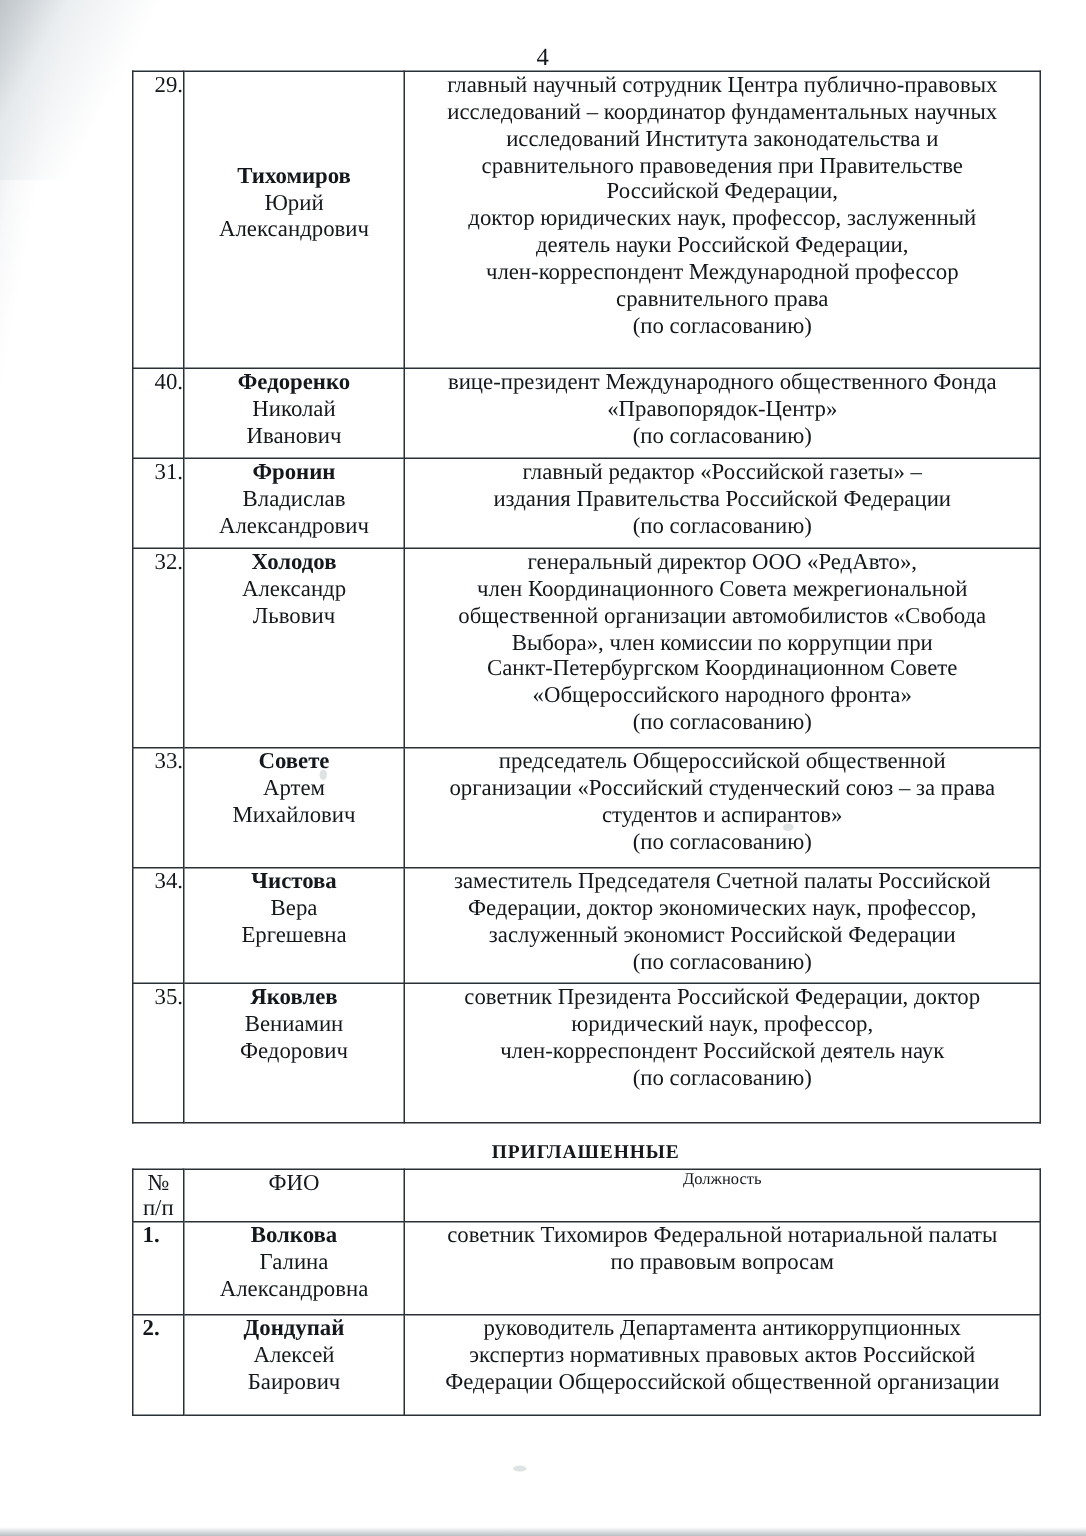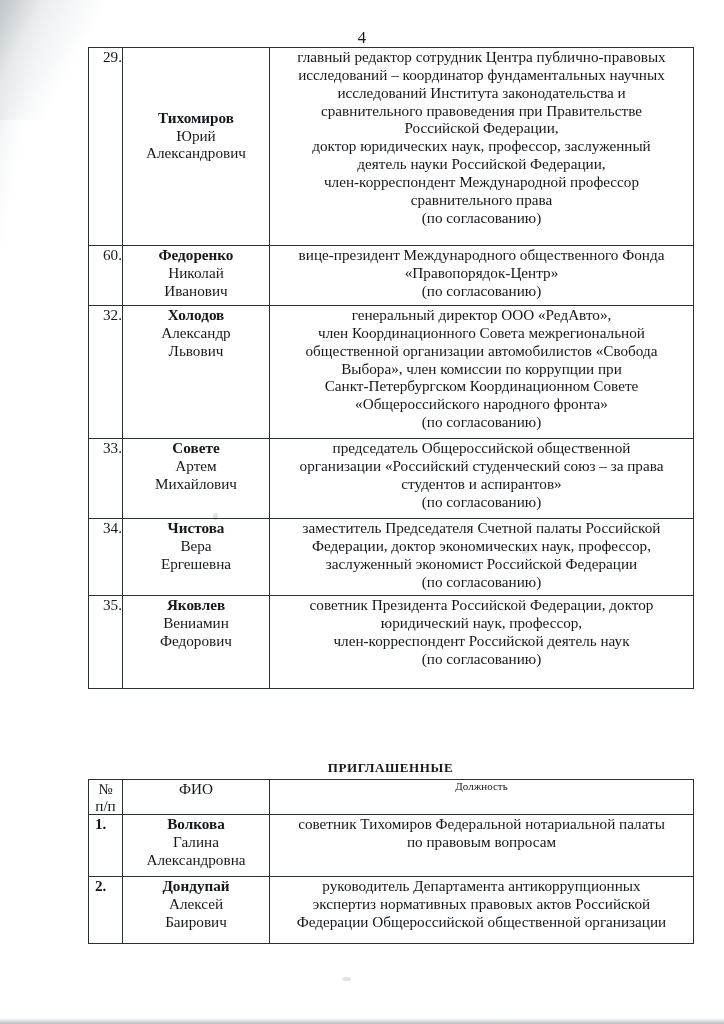--- a/index.html
+++ b/index.html
@@ -154,42 +154,55 @@
   </colgroup>
   <tbody id="main-tbody">
       <tr style="height: 198px;">
         <td class="cell-num">29.</td>
         <td class="cell-name v-center">
           <span class="nm-surname">Тихомиров</span>
           <span class="nm-given">Юрий</span>
           <span class="nm-patr">Александрович</span>
         </td>
         <td class="cell-post">
-          <span class="post-line">главный редактор сотрудник Центра публично-правовых</span>
+          <span class="post-line">главный научный сотрудник Центра публично-правовых</span>
           <span class="post-line">исследований – координатор фундаментальных научных</span>
           <span class="post-line">исследований Института законодательства и</span>
           <span class="post-line">сравнительного правоведения при Правительстве</span>
           <span class="post-line">Российской Федерации,</span>
           <span class="post-line">доктор юридических наук, профессор, заслуженный</span>
           <span class="post-line">деятель науки Российской Федерации,</span>
           <span class="post-line">член-корреспондент Международной профессор</span>
           <span class="post-line">сравнительного права</span>
           <span class="post-note">(по согласованию)</span>
         </td>
       </tr>
       <tr style="height: 60px;">
-        <td class="cell-num">60.</td>
+        <td class="cell-num">40.</td>
         <td class="cell-name">
           <span class="nm-surname">Федоренко</span>
           <span class="nm-given">Николай</span>
           <span class="nm-patr">Иванович</span>
         </td>
         <td class="cell-post">
           <span class="post-line">вице-президент Международного общественного Фонда</span>
           <span class="post-line">«Правопорядок-Центр»</span>
+          <span class="post-note">(по согласованию)</span>
+        </td>
+      </tr>
+      <tr style="height: 60px;">
+        <td class="cell-num">31.</td>
+        <td class="cell-name">
+          <span class="nm-surname">Фронин</span>
+          <span class="nm-given">Владислав</span>
+          <span class="nm-patr">Александрович</span>
+        </td>
+        <td class="cell-post">
+          <span class="post-line">главный редактор «Российской газеты» –</span>
+          <span class="post-line">издания Правительства Российской Федерации</span>
           <span class="post-note">(по согласованию)</span>
         </td>
       </tr>
       <tr style="height: 133px;">
         <td class="cell-num">32.</td>
         <td class="cell-name">
           <span class="nm-surname">Холодов</span>
           <span class="nm-given">Александр</span>
           <span class="nm-patr">Львович</span>
         </td>

